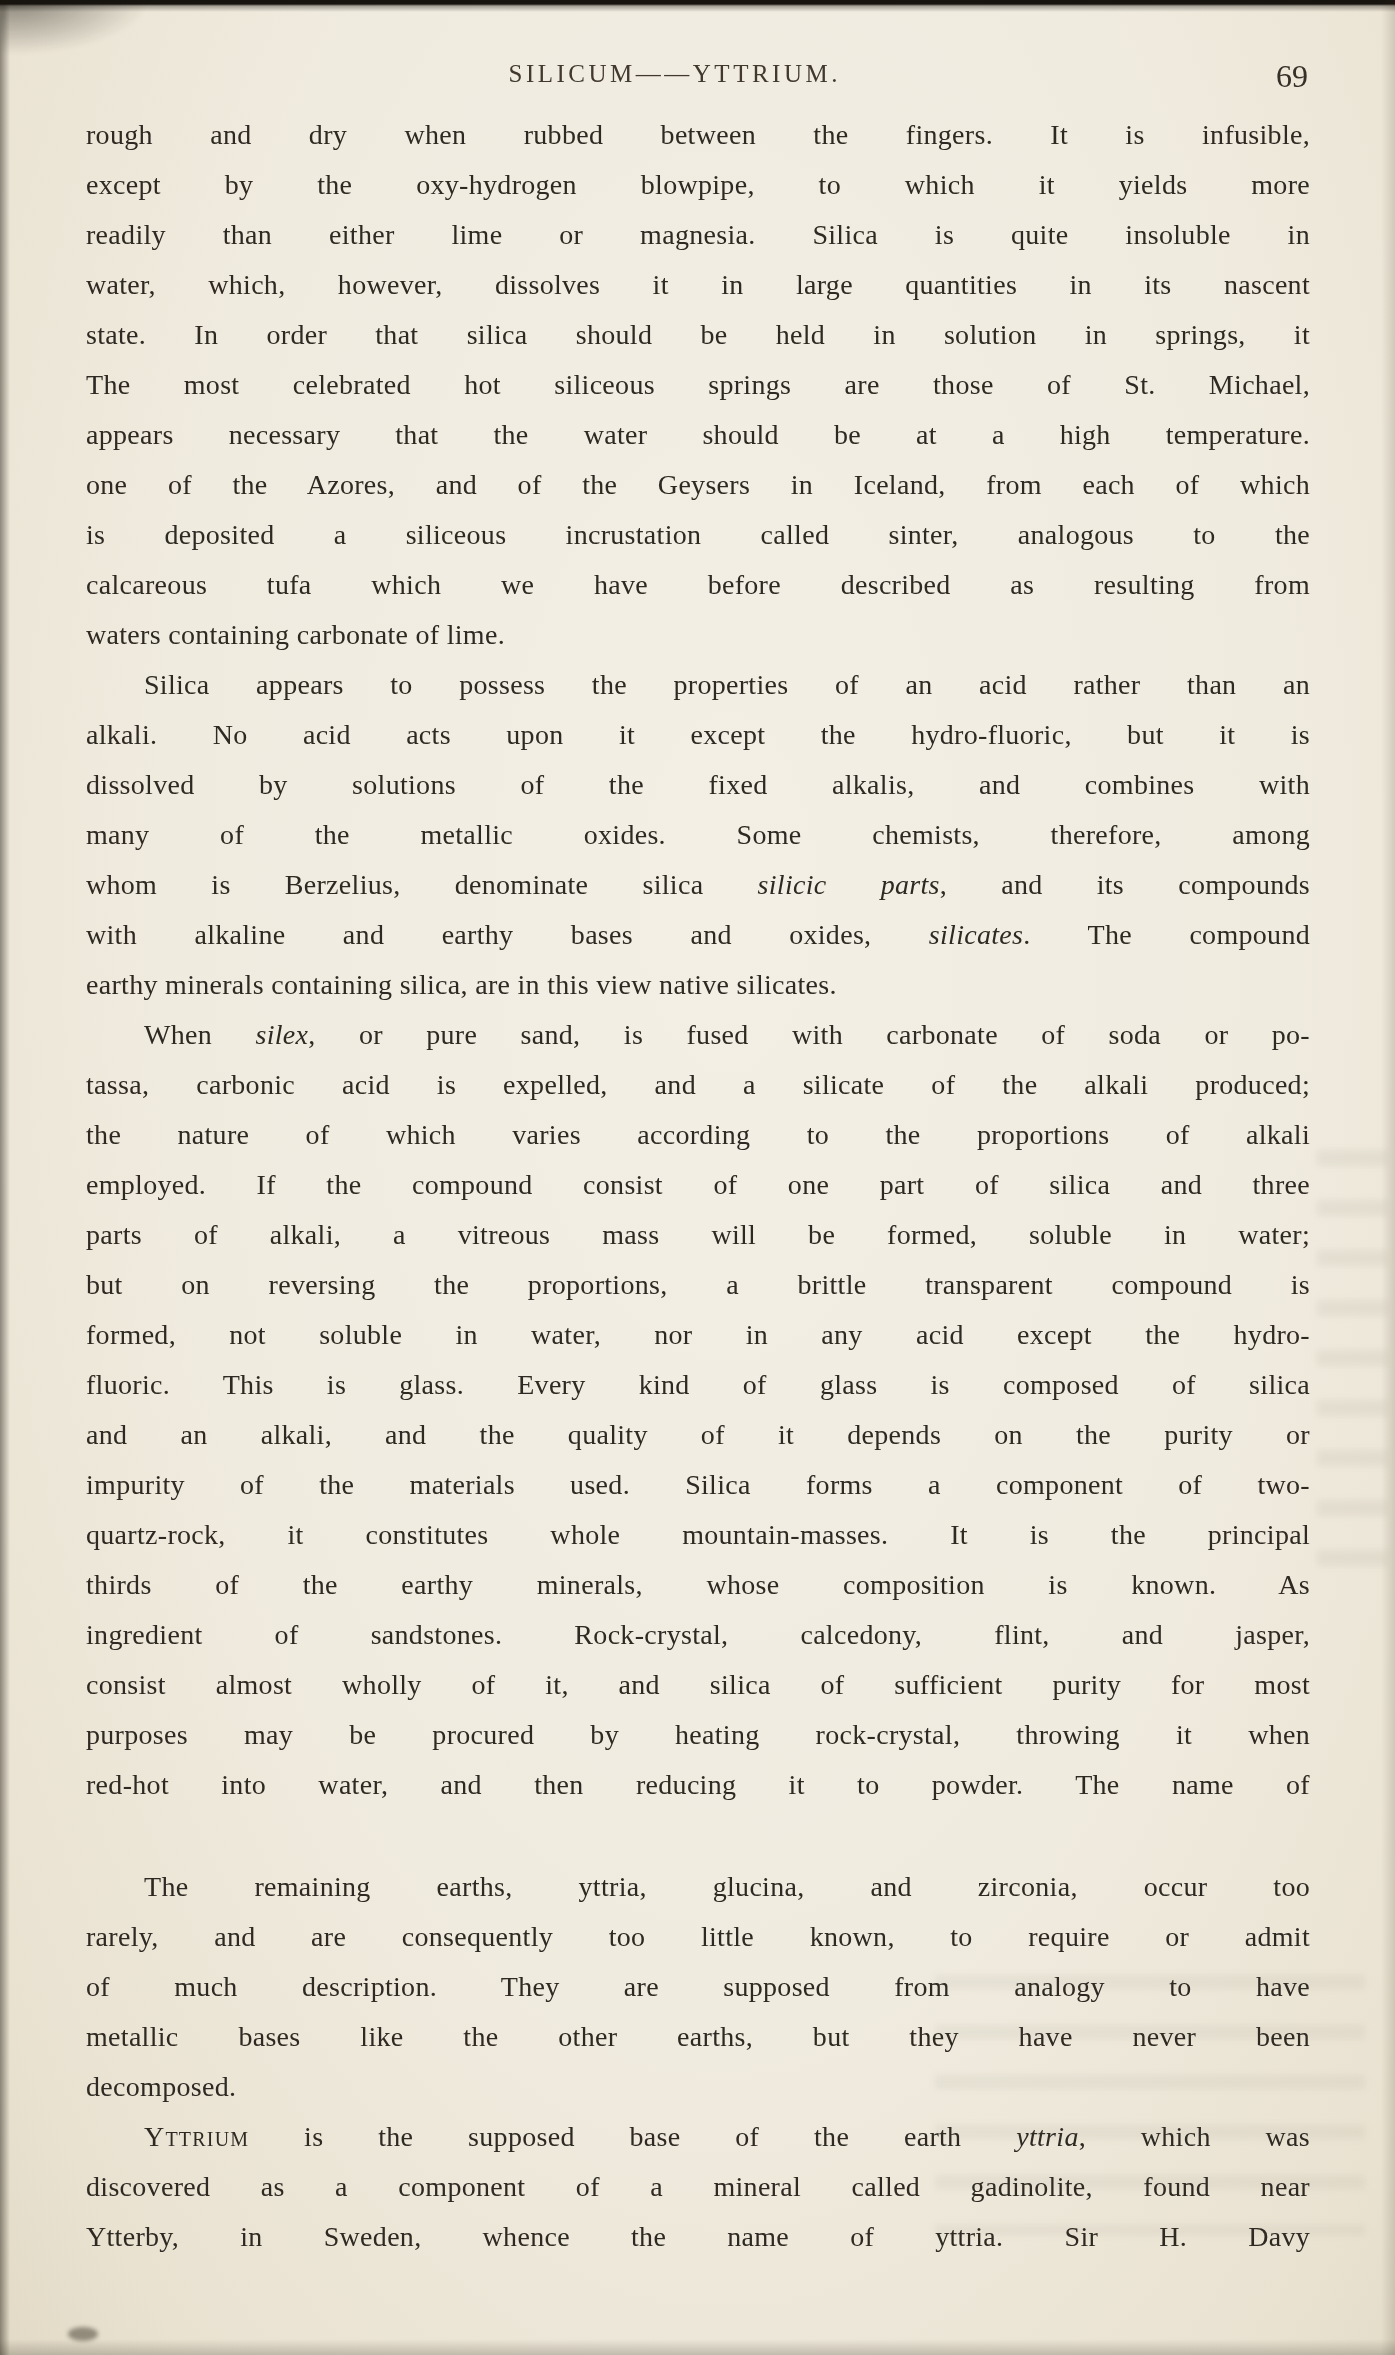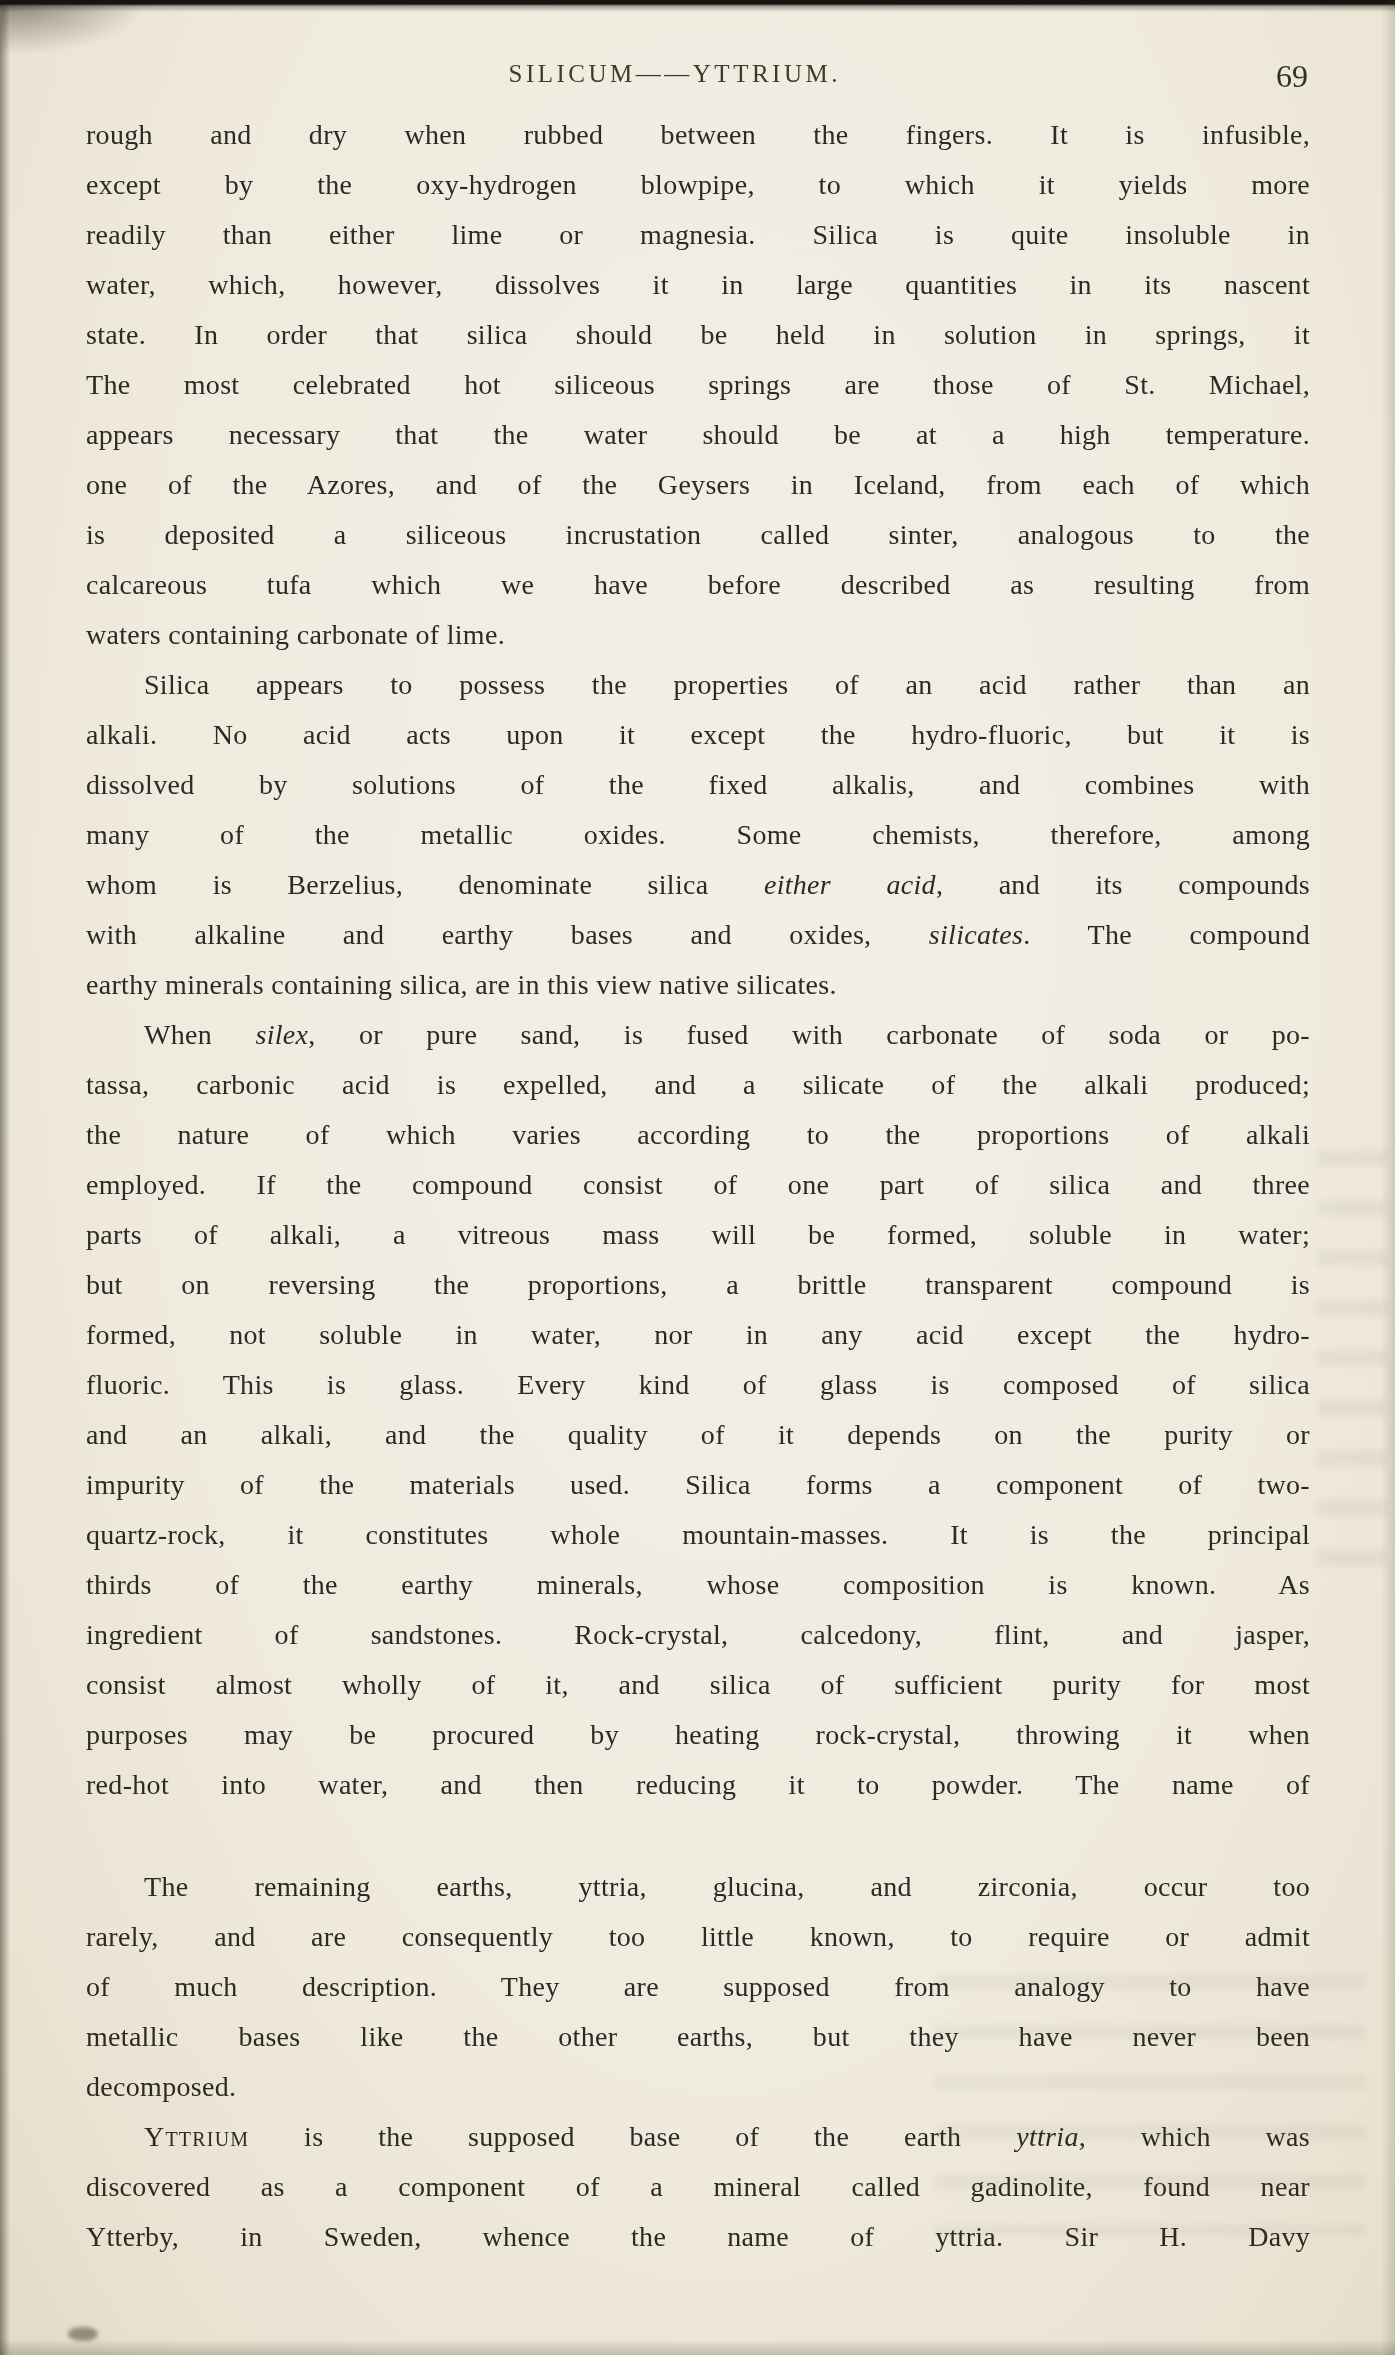--- a/index.html
+++ b/index.html
@@ -129,21 +129,21 @@
           <div class="line"><span>one of the Azores, and of the Geysers in Iceland, from each of which</span></div>
           <div class="line"><span>is deposited a siliceous incrustation called sinter, analogous to the</span></div>
           <div class="line"><span>calcareous tufa which we have before described as resulting from</span></div>
           <div class="line no-justify"><span>waters containing carbonate of lime.</span></div>
         </div>
         <div class="para">
           <div class="line indent"><span>Silica appears to possess the properties of an acid rather than an</span></div>
           <div class="line"><span>alkali.  No acid acts upon it except the hydro-fluoric, but it is</span></div>
           <div class="line"><span>dissolved by solutions of the fixed alkalis, and combines with</span></div>
           <div class="line"><span>many of the metallic oxides.  Some chemists, therefore, among</span></div>
-          <div class="line"><span>whom is Berzelius, denominate silica </span><span class="it">either acid</span><span>, and its compounds</span></div>
+          <div class="line"><span>whom is Berzelius, denominate silica </span><span class="it">silicic parts</span><span>, and its compounds</span></div>
           <div class="line"><span>with alkaline and earthy bases and oxides, </span><span class="it">silicates</span><span>.  The compound</span></div>
           <div class="line no-justify"><span>earthy minerals containing silica, are in this view native silicates.</span></div>
         </div>
         <div class="para">
           <div class="line indent"><span>When </span><span class="it">silex</span><span>, or pure sand, is fused with carbonate of soda or po-</span></div>
           <div class="line"><span>tassa, carbonic acid is expelled, and a silicate of the alkali produced;</span></div>
           <div class="line"><span>the nature of which varies according to the proportions of alkali</span></div>
           <div class="line"><span>employed.  If the compound consist of one part of silica and three</span></div>
           <div class="line"><span>parts of alkali, a vitreous mass will be formed, soluble in water;</span></div>
           <div class="line"><span>but on reversing the proportions, a brittle transparent compound is</span></div>

